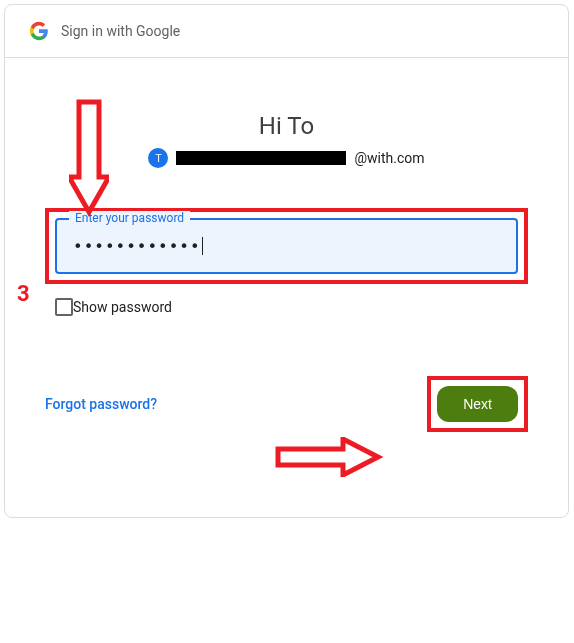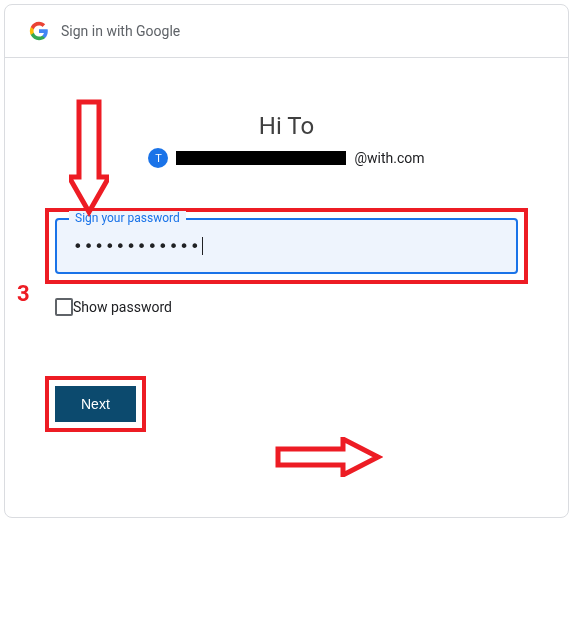--- a/index.html
+++ b/index.html
@@ -142,24 +142,24 @@
       color: #1a73e8;
       font-size: 14px;
       font-weight: 500;
       cursor: pointer;
     }
     .next-wrap {
       border: 4px solid #ed1c24;
       padding: 6px;
     }
     .next-btn {
-      background: #0c4a6e;
+      background: #4d7c0f;
       color: #fff;
       border: none;
-      border-radius: 0;
+      border-radius: 12px;
       padding: 10px 26px;
       font-size: 14px;
       font-weight: 500;
       cursor: pointer;
     }
     
     .arrow-down {
       position: absolute;
       left: 64px;
       top: 92px;
@@ -204,32 +204,33 @@
     <h1 class="greeting">Hi To</h1>
 
     <div class="account-row">
       <span class="avatar">T</span>
       <span class="email-blocked"></span>
       <span class="email-suffix">@with.com</span>
     </div>
 
     <div class="field-wrap">
       <div class="text-field">
-        <span class="field-label">Sign your password</span>
+        <span class="field-label">Enter your password</span>
         <span class="password-dots">••••••••••••</span>
           <span class="cursor"></span>
       </div>
     </div>
 
     <div class="show-row">
       <div class="checkbox"></div>
       <span class="show-label">Show password</span>
     </div>
 
     <div class="actions">
+      <span class="forgot">Forgot password?</span>
       <div class="next-wrap">
         <button class="next-btn">Next</button>
       </div>
     </div>
 
   </div>
 
   <svg class="arrow-down" viewBox="0 0 40 120">
     <path d="M10 5 L30 5 L30 80 L40 80 L20 115 L0 80 L10 80 Z" fill="none" stroke="#ed1c24" stroke-width="5"></path>
   </svg>

